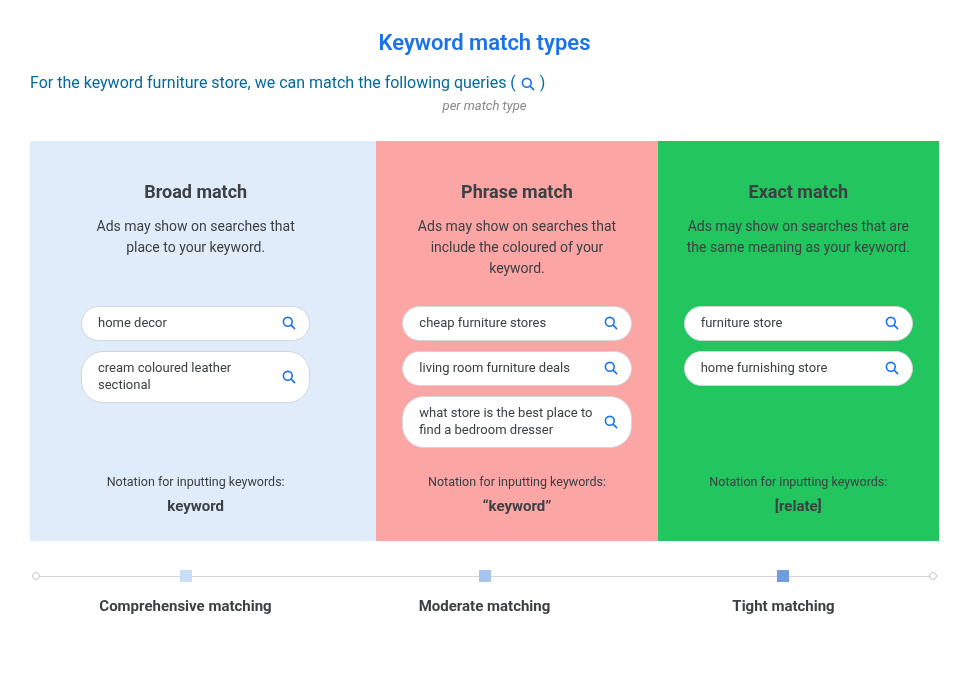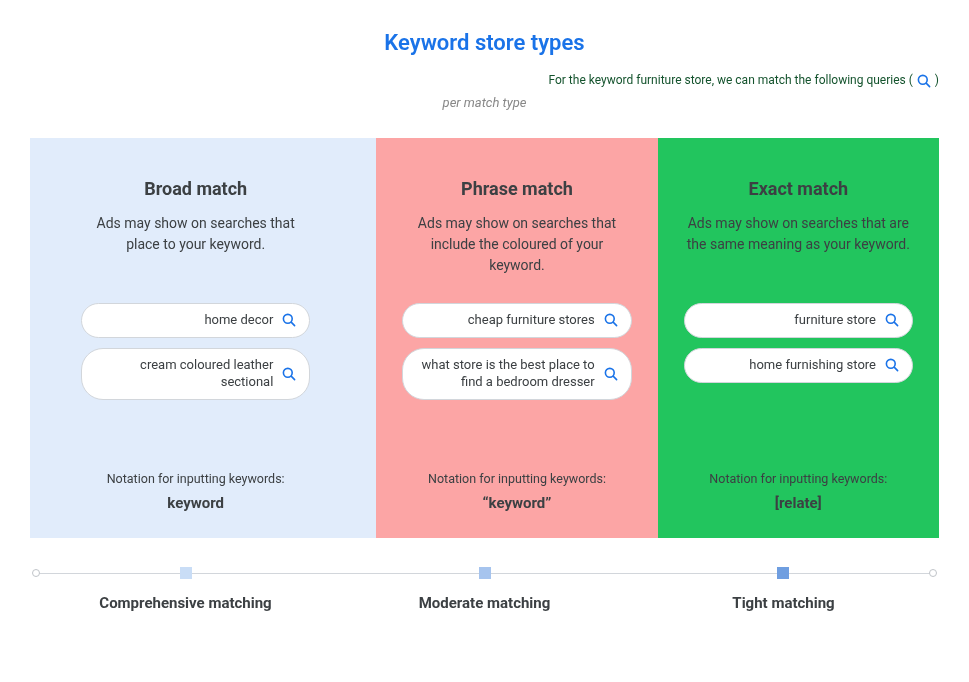--- a/index.html
+++ b/index.html
@@ -12,23 +12,23 @@
     color: #3c4043;
   }
   .title {
     text-align: center;
     color: #1a73e8;
     font-size: 22px;
     font-weight: 600;
     margin-bottom: 18px;
   }
   .subtitle {
-    text-align: right;
-    font-size: 12px;
-    color: #14532d;
+    text-align: left;
+    font-size: 16px;
+    color: #0369a1;
     margin-bottom: 6px;
   }
   .subtitle .inline-icon {
     display: inline-flex;
     align-items: center;
     vertical-align: middle;
   }
   .subcaption {
     text-align: center;
     font-size: 13px;
@@ -66,21 +66,21 @@
   .pills { margin-bottom: 18px; min-height: 150px; }
   .pill {
     background: #fff;
     border: 1px solid #d2d6db;
     border-radius: 22px;
     padding: 8px 12px 8px 16px;
     margin-bottom: 10px;
     display: flex;
     align-items: center;
     justify-content: space-between;
-    text-align: right;
+    text-align: left;
     font-size: 13px;
     color: #3c4043;
     line-height: 1.3;
   }
   .pill .q { flex: 1; padding-right: 8px; }
   .search-icon {
     width: 16px; height: 16px; flex-shrink: 0;
   }
   .search-icon circle { fill: none; stroke: #1a73e8; stroke-width: 2; }
   .search-icon line { stroke: #1a73e8; stroke-width: 2; stroke-linecap: round; }
@@ -133,21 +133,21 @@
     flex: 1;
     text-align: center;
     font-size: 15px;
     font-weight: 700;
     color: #3c4043;
   }
 </style>
 </head>
 <body>
 
-<h1 class="title">Keyword store types</h1>
+<h1 class="title">Keyword match types</h1>
 
 <p class="subtitle">
   <span>For the keyword furniture store, we can match the following queries ( </span>
   <span class="inline-icon">
     <svg class="search-icon" viewBox="0 0 20 20">
         <circle cx="8.5" cy="8.5" r="5.5"></circle>
         <line x1="13" y1="13" x2="17" y2="17"></line>
       </svg>
   </span>
   <span> )</span>
@@ -184,20 +184,27 @@
     <p class="desc">Ads may show on searches that include the coloured of your keyword.</p>
     <div class="pills">
       <div class="pill">
         <span class="q">cheap furniture stores</span>
         <svg class="search-icon" viewBox="0 0 20 20">
             <circle cx="8.5" cy="8.5" r="5.5"></circle>
             <line x1="13" y1="13" x2="17" y2="17"></line>
           </svg>
       </div>
       <div class="pill">
+        <span class="q">living room furniture deals</span>
+        <svg class="search-icon" viewBox="0 0 20 20">
+            <circle cx="8.5" cy="8.5" r="5.5"></circle>
+            <line x1="13" y1="13" x2="17" y2="17"></line>
+          </svg>
+      </div>
+      <div class="pill">
         <span class="q">what store is the best place to find a bedroom dresser</span>
         <svg class="search-icon" viewBox="0 0 20 20">
             <circle cx="8.5" cy="8.5" r="5.5"></circle>
             <line x1="13" y1="13" x2="17" y2="17"></line>
           </svg>
       </div>
     </div>
     <div class="notation-label">Notation for inputting keywords:</div>
     <div class="notation">“keyword”</div>
   </div>

